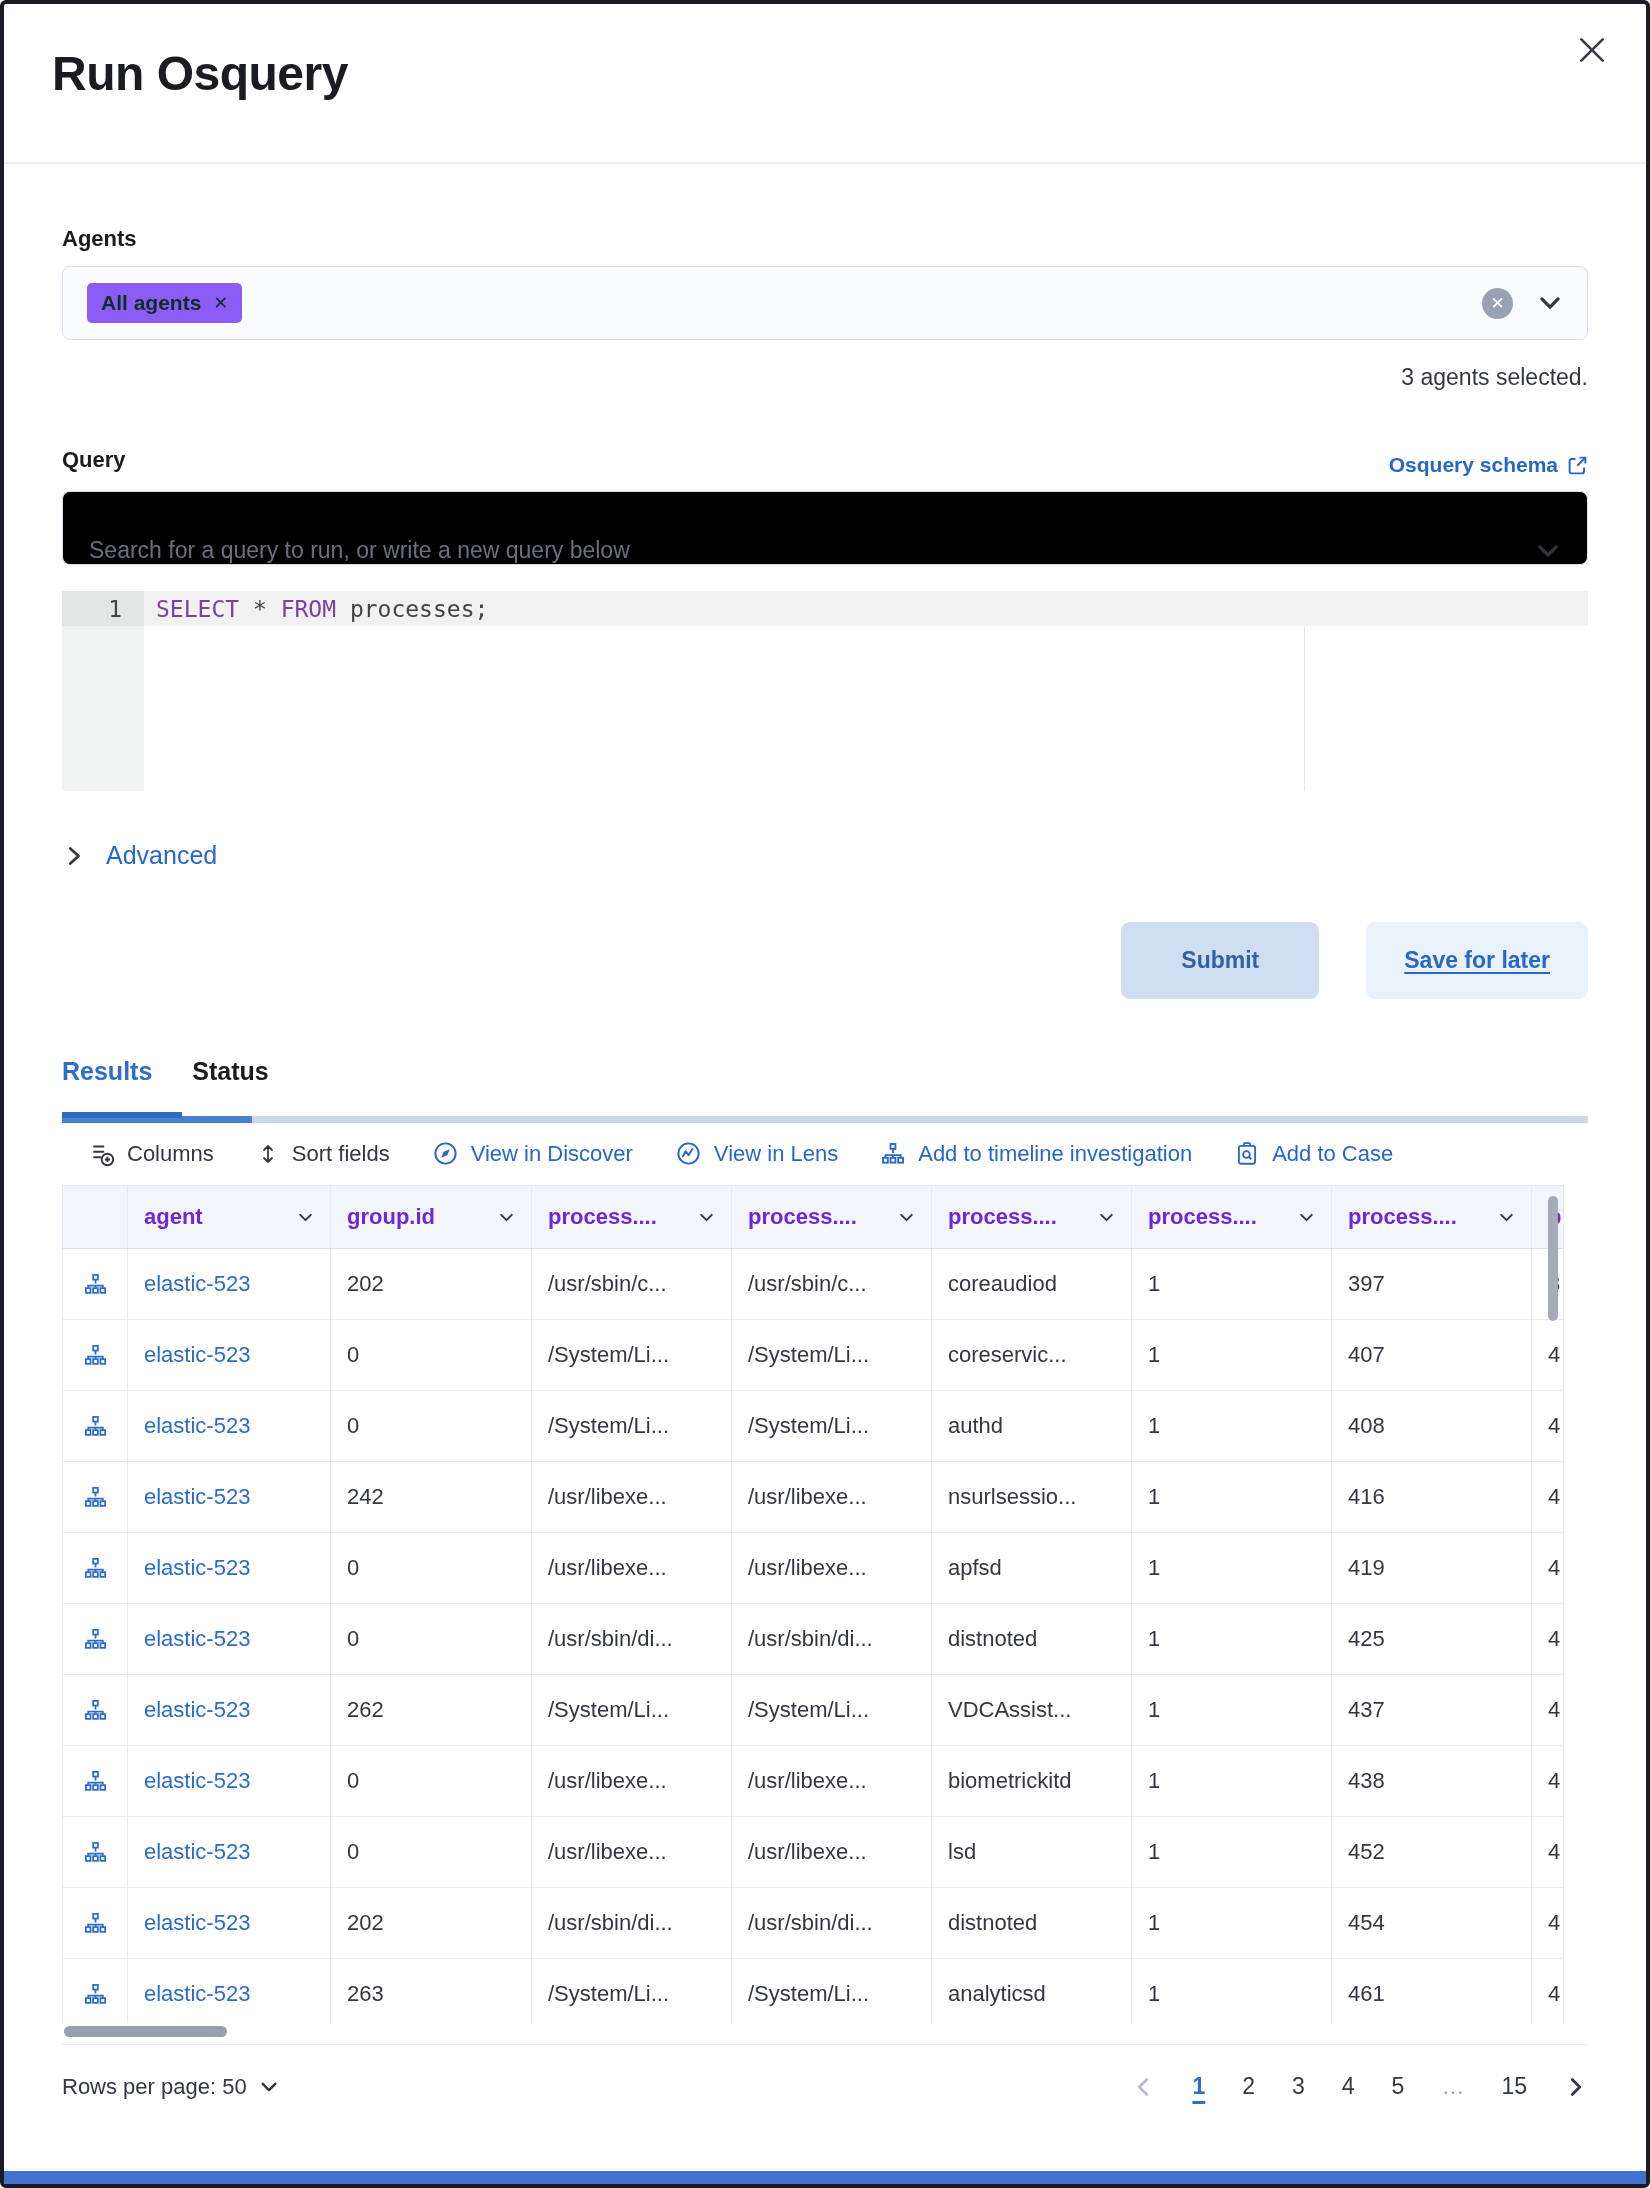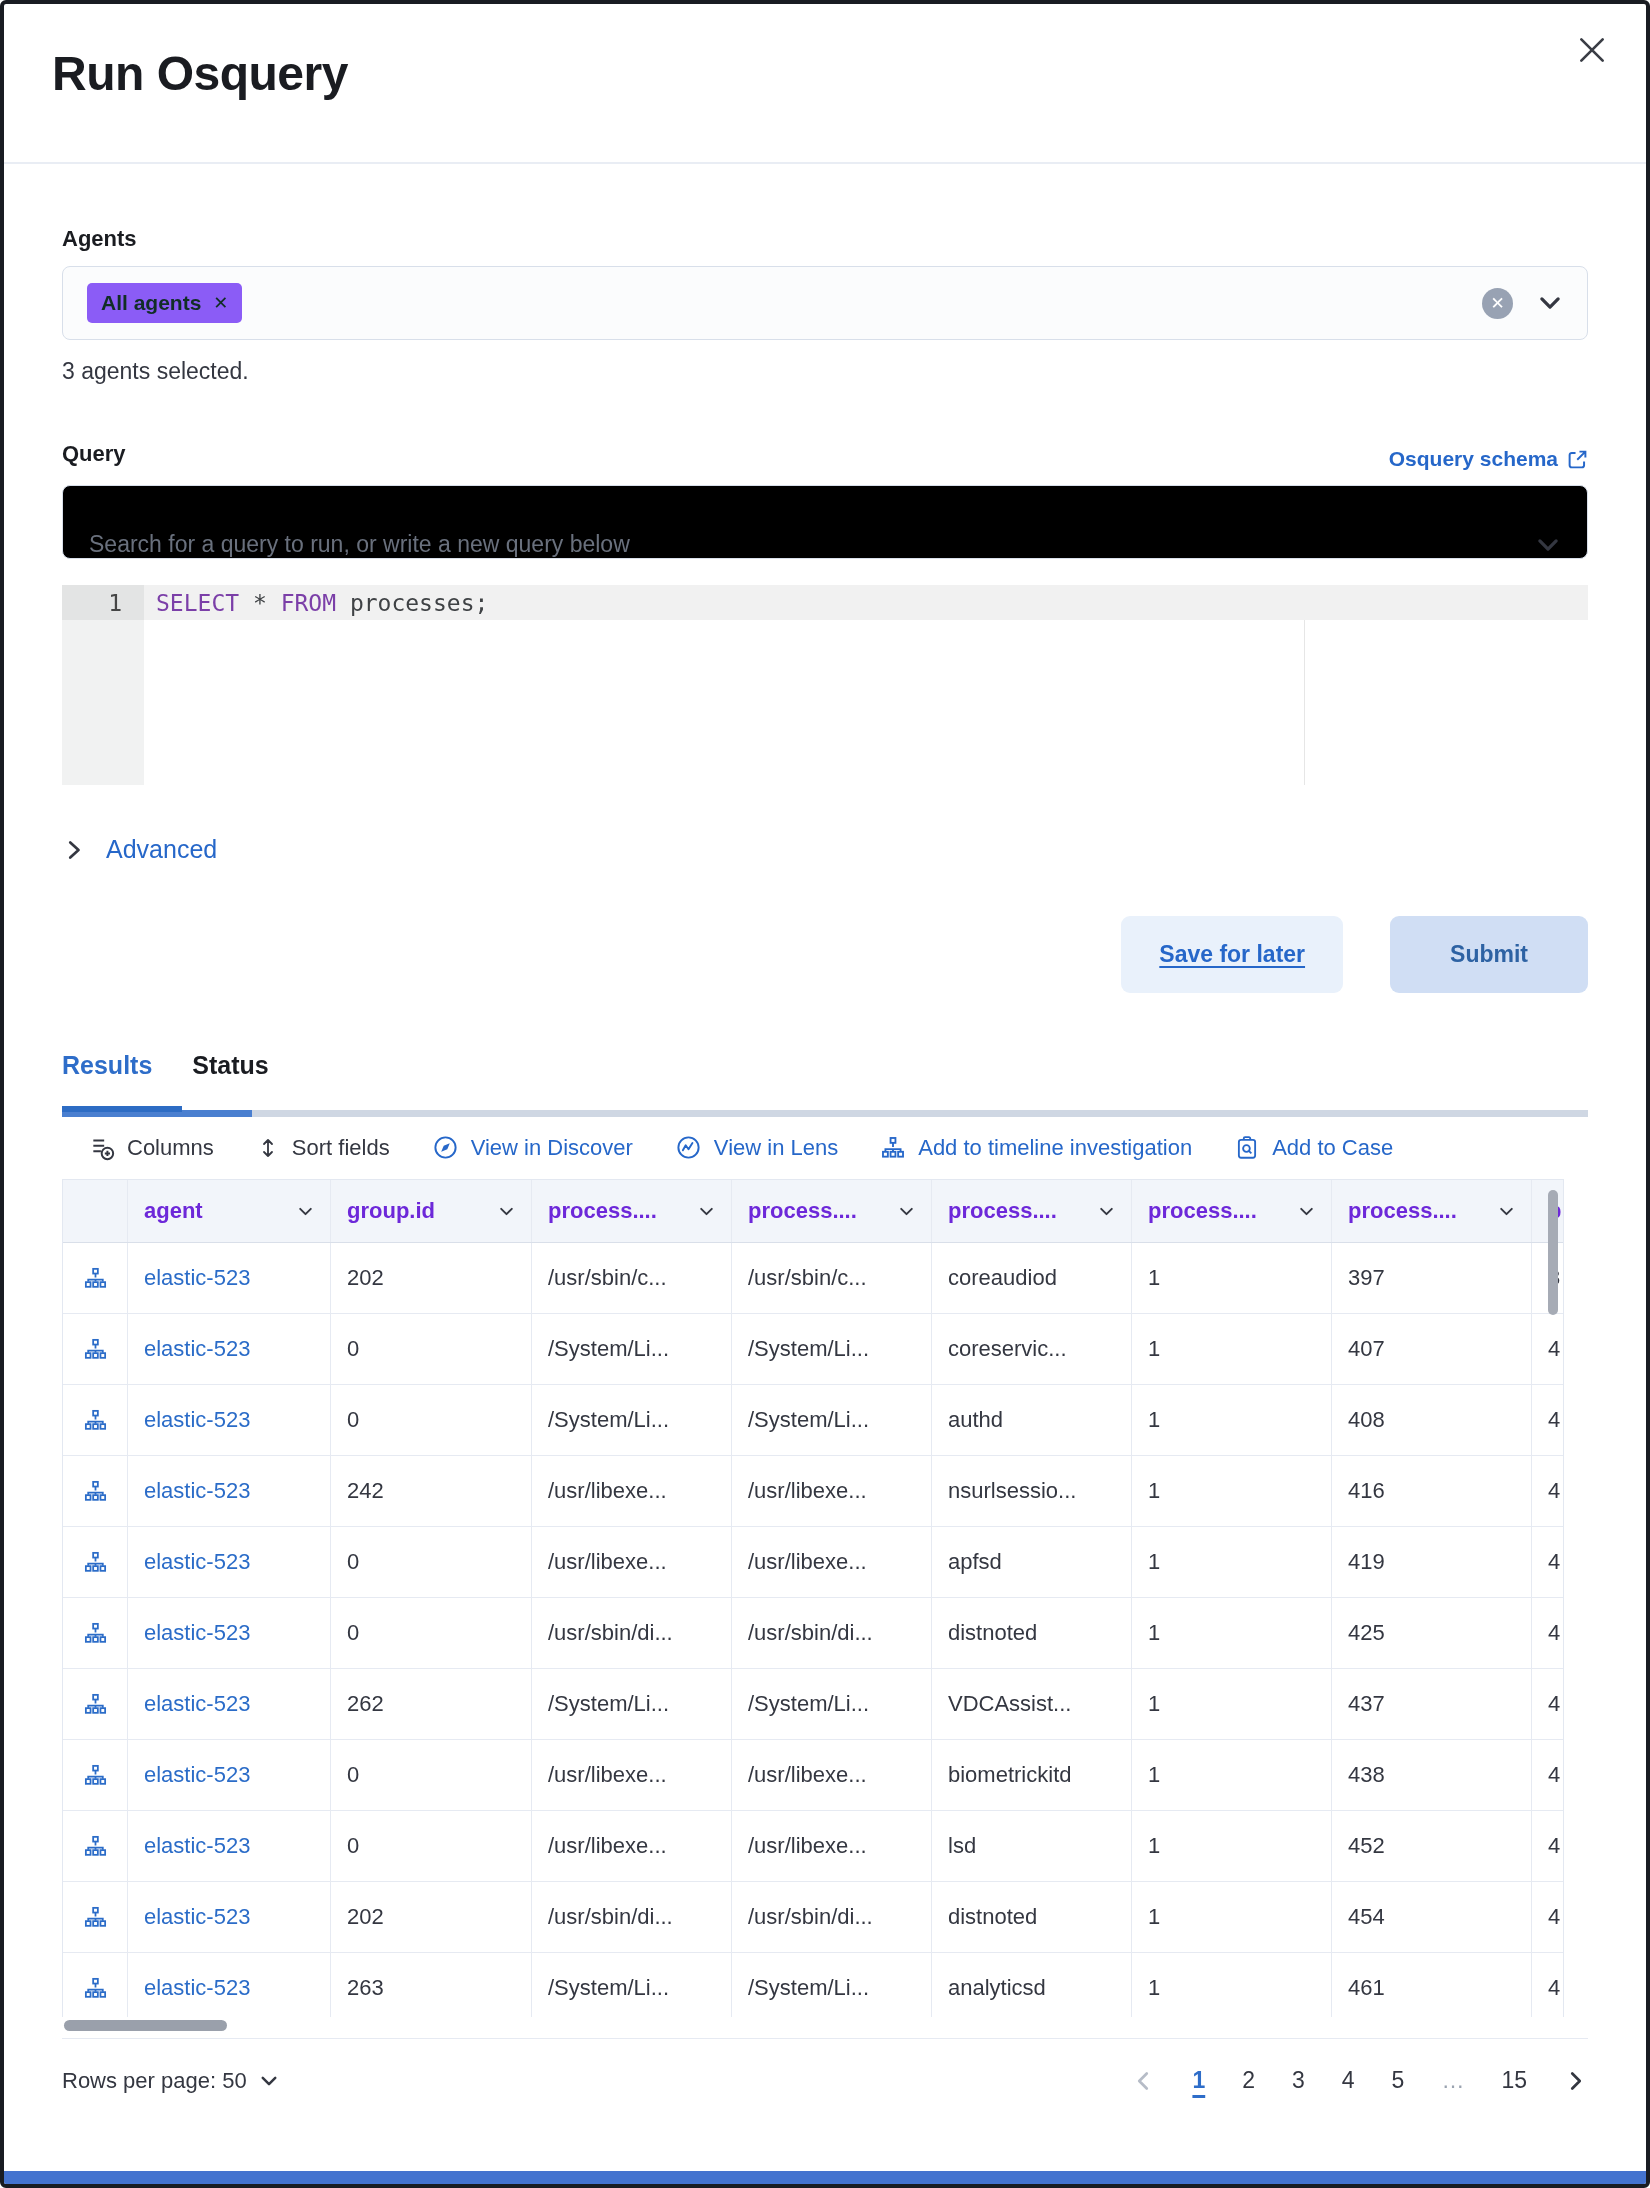--- a/index.html
+++ b/index.html
@@ -23,21 +23,21 @@
   .agents-section { margin-top:62px; }
   .combo { height:74px; background:#fbfcfd; border:1px solid #d8dfea; border-radius:8px;
            display:flex; align-items:center; padding:0 24px; }
   .badge { background:#8b5cf6; color:#112e26; border-radius:5px; padding:8px 14px; font-size:21px; font-weight:600;
            display:inline-flex; align-items:center; gap:12px; }
   .badge-x { font-size:18px; font-weight:400; cursor:pointer; }
   .combo-right { margin-left:auto; display:flex; align-items:center; gap:24px; }
   .clear-circle { width:31px; height:31px; border-radius:50%; background:#98a2b3; color:#fff; font-size:17px;
                   display:flex; align-items:center; justify-content:center; cursor:pointer; }
   .chev-dark { color:#343741; display:flex; cursor:pointer; }
-  .help-text { margin-top:18px; font-size:23px; color:#343741; }
+  .help-text { margin-top:24px; font-size:23px; color:#343741;text-align:right; }
 
   
   .query-section { margin-top:56px; }
   .query-head { display:flex; justify-content:space-between; align-items:flex-end; margin-bottom:14px; }
   .schema-link { color:#2667c9; font-size:21px; font-weight:600; display:inline-flex; align-items:center; gap:9px;
                  text-decoration:none; cursor:pointer; }
   .search-combo { height:74px; background:#000000; border:1px solid #d8dfea; border-radius:8px;
                   display:flex; align-items:flex-end; padding:0 26px; cursor:text; }
   .placeholder { color:#69707d; font-size:23px; }
 
@@ -179,22 +179,22 @@
     </div>
 
     <div class="advanced">
       <svg width="24" height="24" viewBox="0 0 16 16">
         <polyline points="5.5,3 11,8 5.5,13" fill="none" stroke="#343741" stroke-width="1.8" stroke-linecap="round" stroke-linejoin="round"></polyline>
       </svg>
       <span class="advanced-label">Advanced</span>
     </div>
 
     <div class="actions">
+      <button class="btn btn-submit">Submit</button>
       <button class="btn btn-save">Save for later</button>
-      <button class="btn btn-submit">Submit</button>
     </div>
 
     <div class="results-area">
       <div class="tabs">
         <span class="tab tab-active">Results</span>
         <span class="tab tab-idle">Status</span>
       </div>
       <div class="underline-row">
         <div class="scroll-track"></div>
         <div class="scroll-thumb-top"></div>

